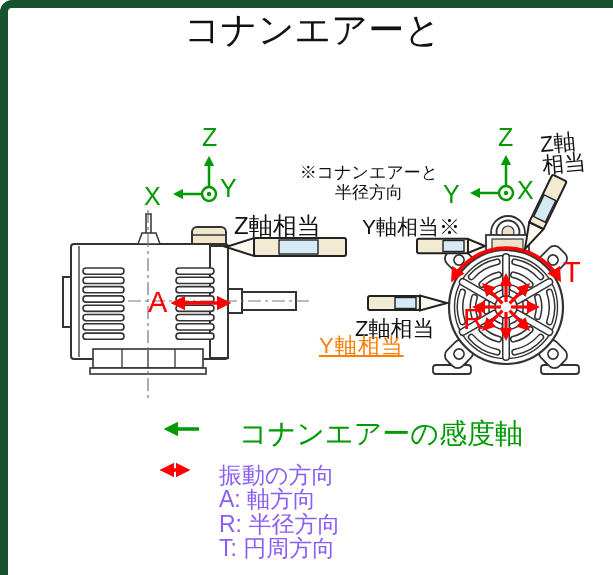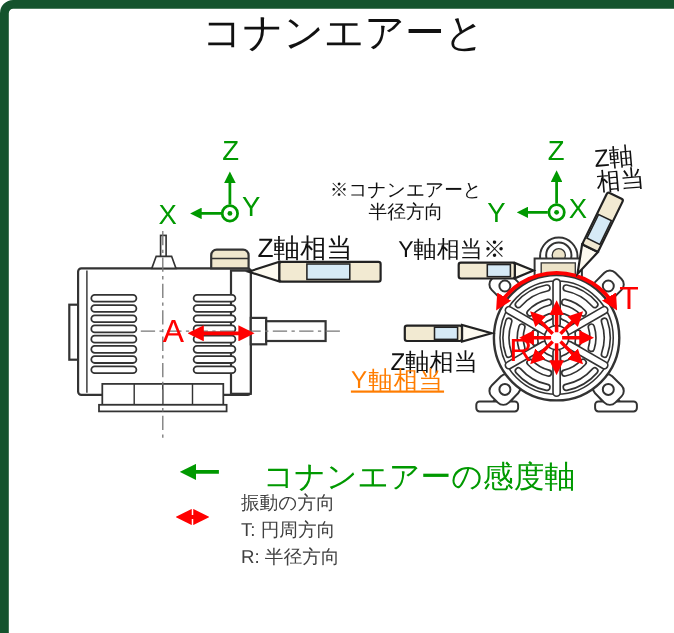--- a/index.html
+++ b/index.html
@@ -13,21 +13,21 @@
   #title{left:0;top:8px;width:100%;text-align:center;font-size:36px;line-height:43px;color:#111;}
   #note{left:283px;top:155px;width:156px;text-align:center;font-size:17px;line-height:20px;color:#111;}
   .axis{color:#009900;font-size:25px;}
   .lbl{font-size:24px;color:#111;}
   #lbl-y-equiv{font-size:21px;}
   #lbl-z-equiv-bottom{font-size:22px;text-align:center;}
   #lbl-z-equiv-top{font-size:22px;line-height:21px;transform:rotate(-5deg);}
   #lbl-not-y{color:#ff7d00;font-size:22px;line-height:20px;letter-spacing:1px;text-decoration:underline;}
   .dirletter{font-size:29px;color:#ff0000;}
   #legend-green{left:212px;top:407px;font-size:28px;color:#009900;margin-left:19px;}
-  #legend-red{left:211px;top:438px;font-size:17px;line-height:24.3px;color:#404040;}
+  #legend-red{left:211px;top:455px;font-size:23px;line-height:24.3px;color:#8b5cf6;}
   #legend-red span{display:block;}
 </style>
 </head>
 <body>
 
 <div id="canvas">
 
 <svg id="art" width="609" height="571" viewBox="2 2 609 571">
   <defs>
     <marker id="mR" viewBox="0 0 10 10" refX="7" refY="5" markerWidth="4.2" markerHeight="4.2" orient="auto">
@@ -257,17 +257,18 @@
   <div>Y軸相当</div>
 </div>
 
 <div class="txt dirletter" style="left:140px;top:278px;">A</div>
 <div class="txt dirletter" style="left:455px;top:295px;">R</div>
 <div class="txt dirletter" style="left:555px;top:248px;">T</div>
 
 <div class="txt" id="legend-green">コナンエアーの感度軸</div>
 <div class="txt" id="legend-red">
   <span>振動の方向</span>
+  <span>A: 軸方向</span>
+  <span>R: 半径方向</span>
   <span>T: 円周方向</span>
-  <span>R: 半径方向</span>
 </div>
 
 </div>
 
 </body></html>

